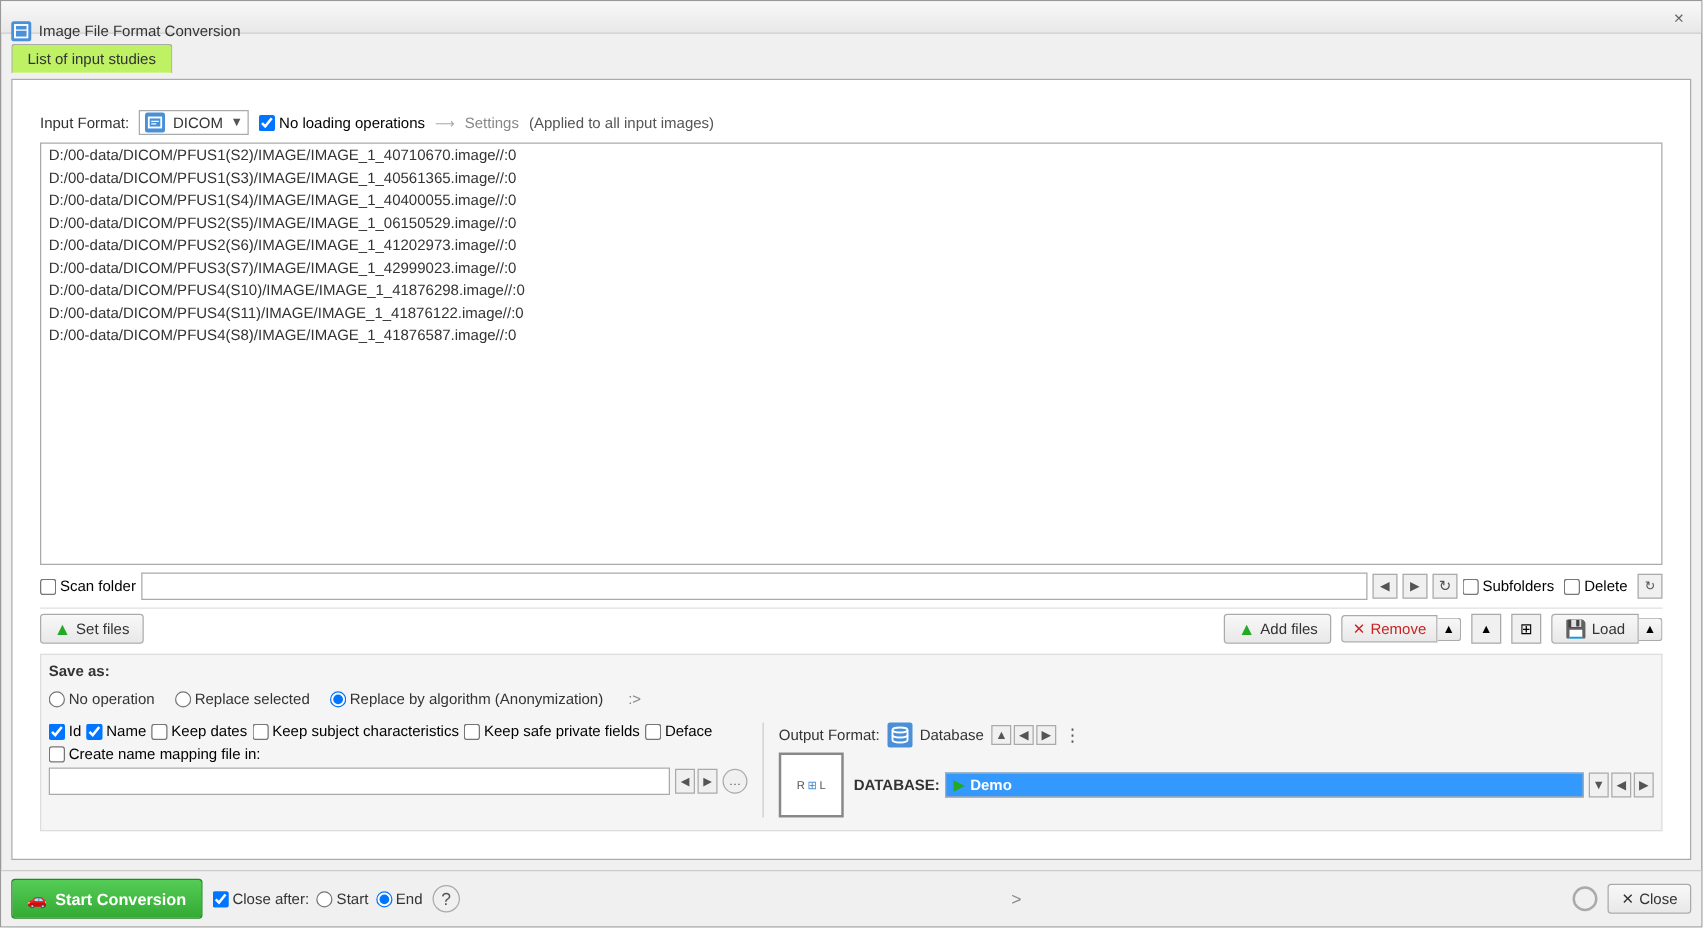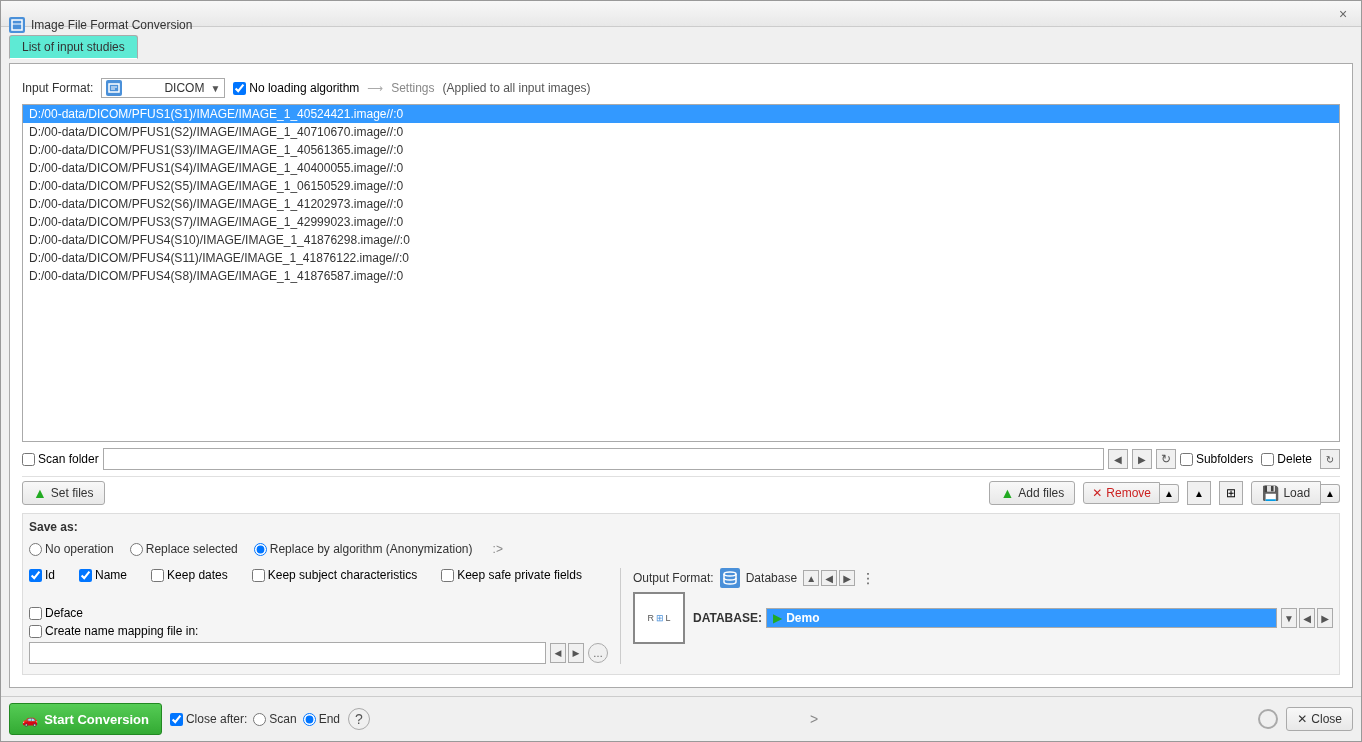--- a/index.html
+++ b/index.html
@@ -78,31 +78,31 @@
       padding: 4px 12px;
       background: #e0e0e0;
       border: 1px solid #aaa;
       border-bottom: none;
       cursor: pointer;
       font-size: 12px;
       color: #333;
       border-radius: 3px 3px 0 0;
     }
     .tab.active {
-      background: #5eead4;
+      background: #bef264;
       border-bottom: 1px solid #ffffff;
       z-index: 1;
     }
     .panel {
       background: #ffffff;
       border: 1px solid #aaa;
       flex: 1;
       display: flex;
       flex-direction: column;
-      padding: 12px;
+      padding: 22px;
       gap: 4px;
     }
     .input-format-row {
       display: flex;
       align-items: center;
       gap: 8px;
       padding: 2px 0;
     }
     .format-label { color: #333; font-size: 12px; }
     .format-combo {
@@ -118,21 +118,21 @@
       width: 16px;
       height: 16px;
       background: #4a90d9;
       border-radius: 2px;
       color: white;
       font-size: 9px;
       display: flex;
       align-items: center;
       justify-content: center;
     }
-    .format-combo-text { font-size: 12px; color: #333; padding: 0 4px; margin-left: 36px; }
+    .format-combo-text { font-size: 12px; color: #333; padding: 0 4px; }
     .format-combo-arrow { font-size: 10px; color: #555; }
     .checkbox-label {
       display: flex;
       align-items: center;
       gap: 3px;
       cursor: pointer;
     }
     .checkbox-label input[type=checkbox] { margin: 0; }
     .settings-link { color: #888; font-size: 12px; }
     .applied-text { color: #555; font-size: 12px; }
@@ -259,21 +259,21 @@
       color: #333;
     }
     .anon-arrow {
       color: #888;
       margin-left: 4px;
       font-size: 12px;
     }
     .options-row {
       display: flex;
       align-items: center;
-      gap: 24px;
+      gap: 4px;
       flex-wrap: wrap;
     }
     .bottom-section {
       display: flex;
       gap: 8px;
       padding: 4px 0;
     }
     .left-bottom {
       flex: 1;
       display: flex;
@@ -535,29 +535,28 @@
               <rect x="1" y="2" width="10" height="8" fill="none" stroke="white" stroke-width="1.5"></rect>
               <line x1="3" y1="5" x2="9" y2="5" stroke="white" stroke-width="1"></line>
               <line x1="3" y1="7" x2="7" y2="7" stroke="white" stroke-width="1"></line>
             </svg>
           </div>
           <span class="format-combo-text">DICOM</span>
           <span class="format-combo-arrow">▼</span>
         </div>
         <label class="checkbox-label">
           <input type="checkbox" checked="" style="">
-          <span>No loading algorithm</span>
+          <span>No loading operations</span>
         </label>
         <span style="color:#aaa; font-size:11px;">⟶</span>
         <span class="settings-link">Settings</span>
         <span class="applied-text">(Applied to all input images)</span>
       </div>
 
       <div class="file-list">
-        <div class="file-item selected">D:/00-data/DICOM/PFUS1(S1)/IMAGE/IMAGE_1_40524421.image//:0</div>
         <div class="file-item">D:/00-data/DICOM/PFUS1(S2)/IMAGE/IMAGE_1_40710670.image//:0</div>
         <div class="file-item">D:/00-data/DICOM/PFUS1(S3)/IMAGE/IMAGE_1_40561365.image//:0</div>
         <div class="file-item">D:/00-data/DICOM/PFUS1(S4)/IMAGE/IMAGE_1_40400055.image//:0</div>
         <div class="file-item">D:/00-data/DICOM/PFUS2(S5)/IMAGE/IMAGE_1_06150529.image//:0</div>
         <div class="file-item">D:/00-data/DICOM/PFUS2(S6)/IMAGE/IMAGE_1_41202973.image//:0</div>
         <div class="file-item">D:/00-data/DICOM/PFUS3(S7)/IMAGE/IMAGE_1_42999023.image//:0</div>
         <div class="file-item">D:/00-data/DICOM/PFUS4(S10)/IMAGE/IMAGE_1_41876298.image//:0</div>
         <div class="file-item">D:/00-data/DICOM/PFUS4(S11)/IMAGE/IMAGE_1_41876122.image//:0</div>
         <div class="file-item">D:/00-data/DICOM/PFUS4(S8)/IMAGE/IMAGE_1_41876587.image//:0</div>
       </div>
@@ -733,21 +732,21 @@
         <span>🚗</span>
         <span>Start Conversion</span>
       </button>
       <div class="close-after-row">
         <label class="checkbox-label">
           <input type="checkbox" checked="" style="">
           <span>Close after:</span>
         </label>
         <label class="radio-label">
           <input type="radio" name="close_after" style="">
-          <span>Scan</span>
+          <span>Start</span>
         </label>
         <label class="radio-label">
           <input type="radio" name="close_after" checked="" style="">
           <span>End</span>
         </label>
       </div>
       <button class="help-btn">?</button>
     </div>
     <div class="footer-center">
       <span class="arrow-right">&gt;</span>

